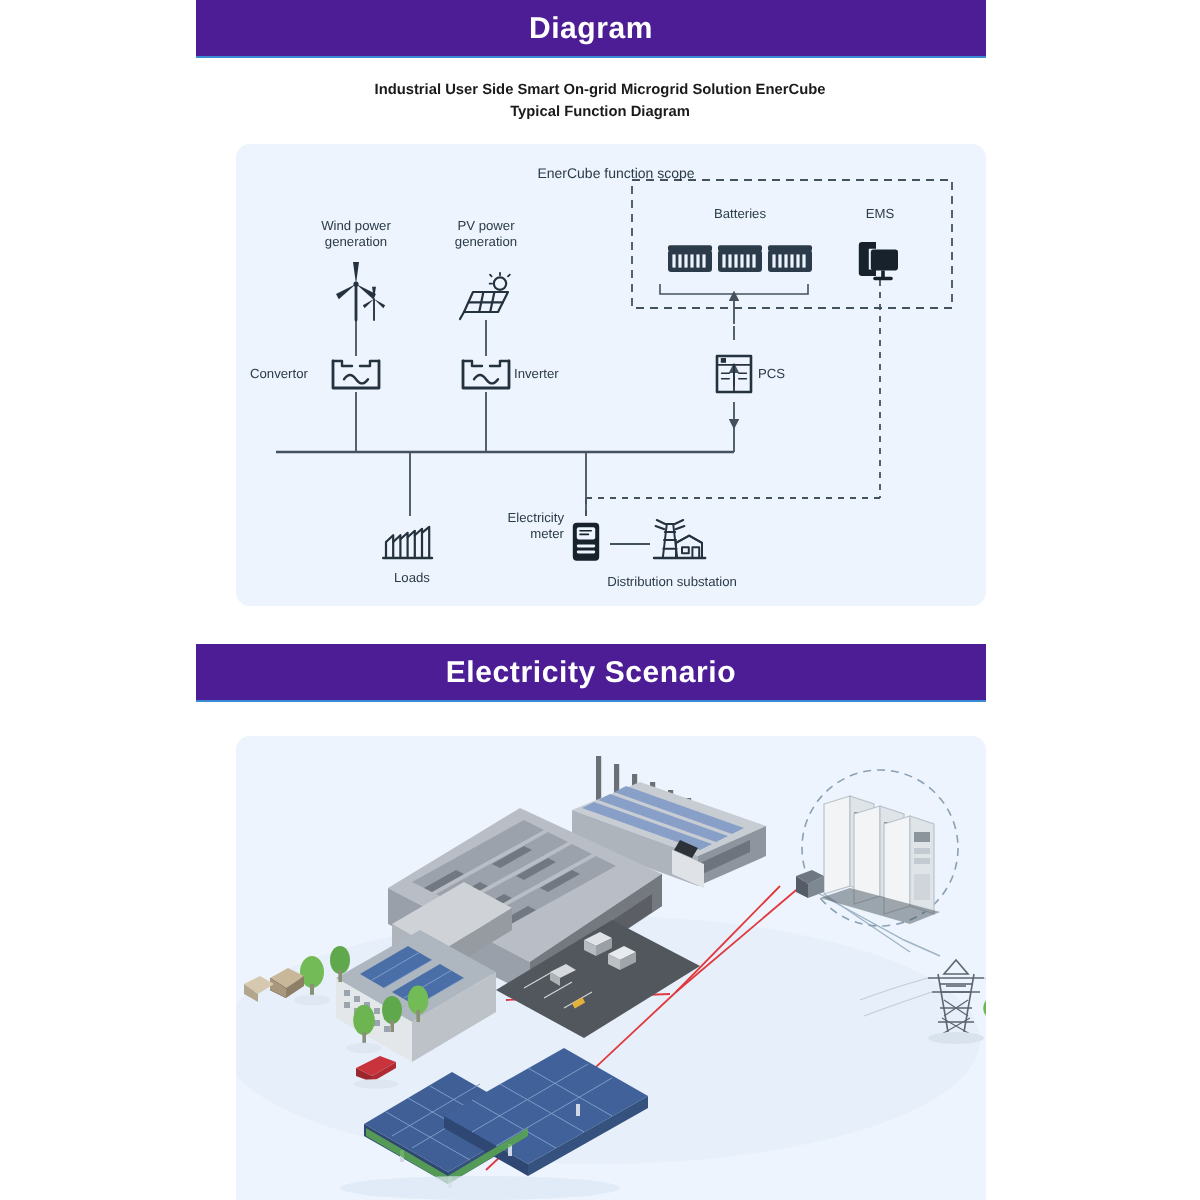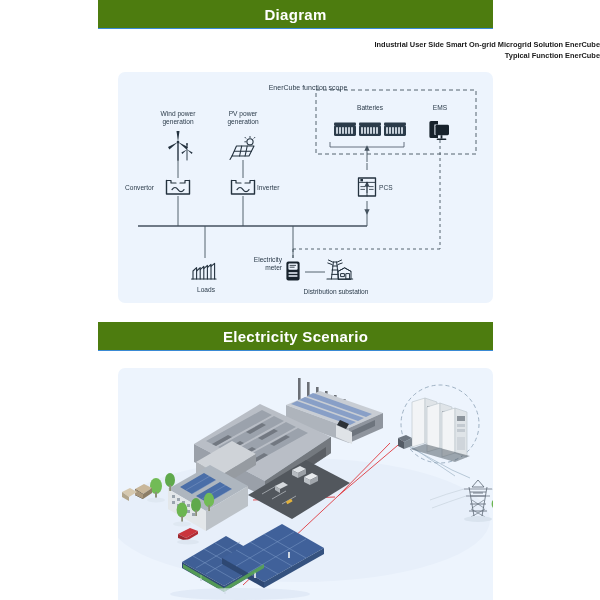--- a/index.html
+++ b/index.html
@@ -6,35 +6,35 @@
   body{
     width:600px;height:600px;background:#ffffff;
     font-family:"Liberation Sans", sans-serif;
     overflow:hidden;position:relative;
   }
   .page{position:relative;width:600px;height:600px;}
 
   
   .banner{
     position:absolute;left:98px;width:395px;height:28px;
-    background:#4d7c0f;
+    background:#4c1d95;
     display:flex;align-items:center;justify-content:center;
     box-shadow:0 1px 0 #3a8ad4;
   }
   .banner-text{
     color:#ffffff;font-size:15px;font-weight:bold;
     letter-spacing:.3px;line-height:1;
   }
   #banner-diagram{top:0px;}
   #banner-scenario{top:322px;}
 
   
   .diagram-title{
     position:absolute;left:0;top:40px;width:600px;
-    text-align:right;font-size:7.4px;font-weight:bold;
+    text-align:center;font-size:7.4px;font-weight:bold;
     color:#1a1a1a;line-height:1.42;
   }
   .panel{
     position:absolute;background:#edf4fd;border-radius:7px;
   }
   #diagram-panel{left:118px;top:72px;width:375px;height:231px;}
   #scenario-panel{left:118px;top:368px;width:375px;height:232px;
     border-radius:7px 7px 0 0;}
 
   .svg-layer{position:absolute;left:0;top:0;}
@@ -49,21 +49,21 @@
 <body>
 
 <div class="page">
 
   <div class="banner" id="banner-diagram">
     <span class="banner-text">Diagram</span>
   </div>
 
   <div class="diagram-title">
     <span>Industrial User Side Smart On-grid Microgrid Solution EnerCube</span><br>
-    <span>Typical Function EnerCube</span>
+    <span>Typical Function Diagram</span>
   </div>
 
   <div class="panel" id="diagram-panel"></div>
 
   <svg class="svg-layer" width="600" height="600">
     <defs>
       <marker id="ar" markerWidth="6" markerHeight="6" refX="3" refY="3" orient="auto">
         <path d="M0,0 L6,3 L0,6 z" fill="#44525f"></path>
       </marker>
     </defs>

